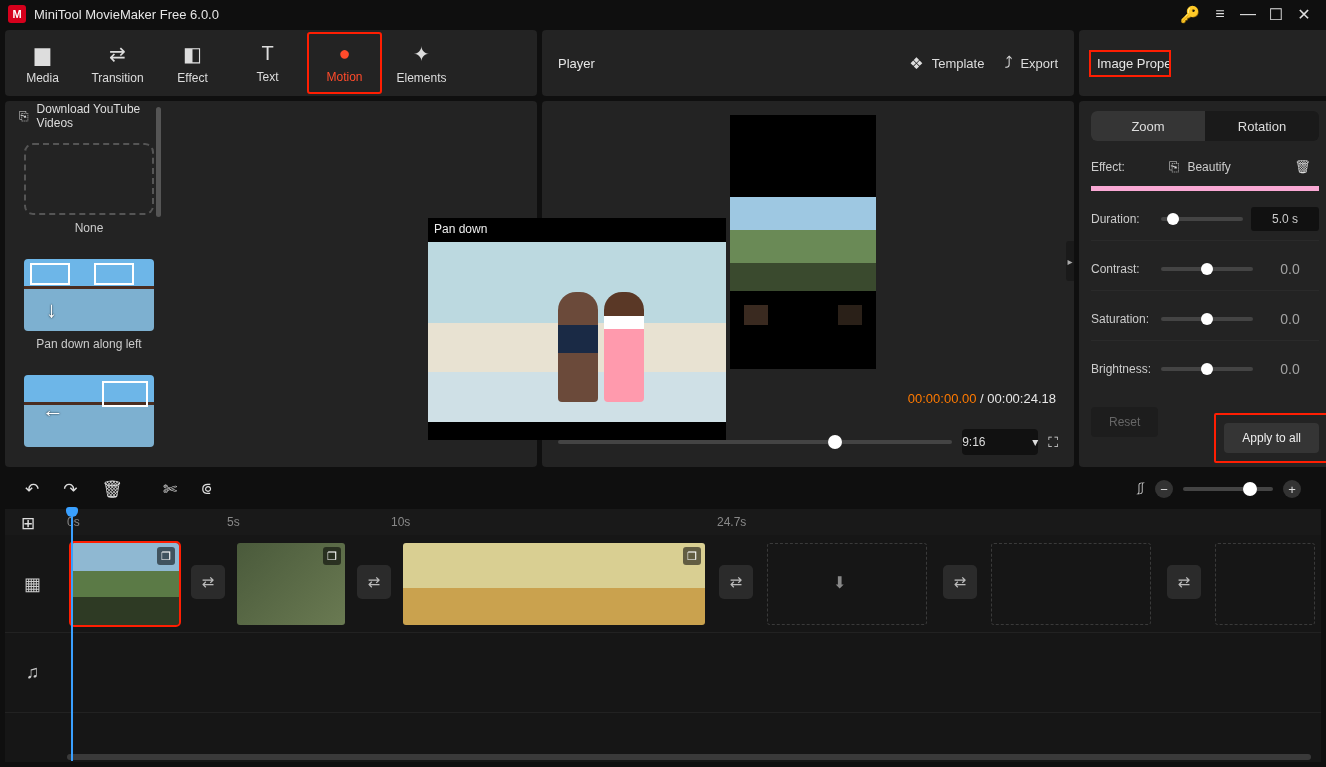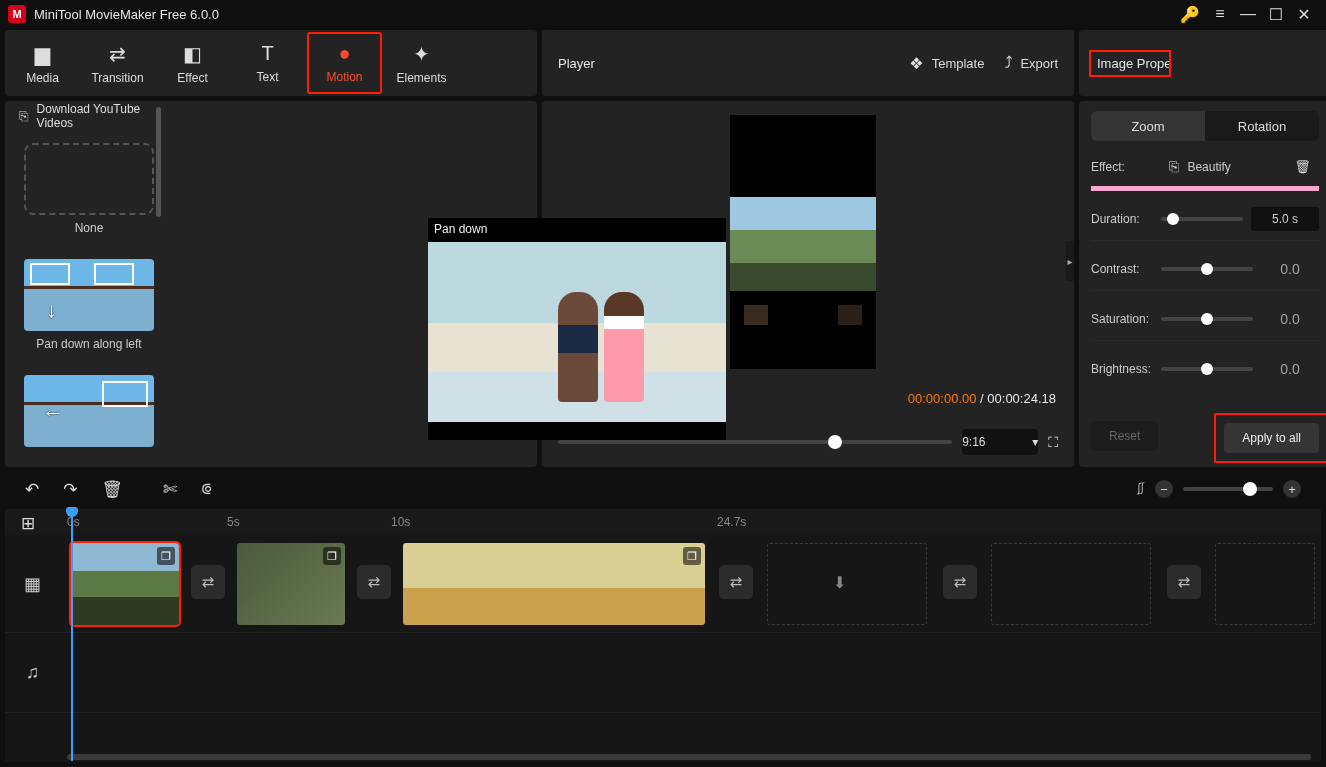--- a/index.html
+++ b/index.html
@@ -85,21 +85,21 @@
   .prow .sld{flex:1;height:4px;background:#444;border-radius:2px;position:relative;margin:0 8px}
   .prow .sld .k{position:absolute;top:-4px;width:12px;height:12px;background:#fff;border-radius:50%}
   .prow .val{width:58px;text-align:center;font-size:14px;color:#a3a3a3}
   .prow .valbox{width:68px;height:24px;background:#111;display:flex;align-items:center;justify-content:center;font-size:12px;border-radius:3px}
   .effrow{display:flex;align-items:center;height:44px;font-size:12px;border-bottom:5px solid #f9a8d4;color:#ccc}
   .effrow .lab{width:78px}
   .effrow .ico{margin-right:8px;font-size:13px;color:#ddd}
   .applybox{position:absolute;right:2px;bottom:4px;border:2px solid var(--red);padding:8px;border-radius:2px}
   .btn{height:30px;padding:0 18px;background:var(--bg4);border-radius:4px;display:inline-flex;align-items:center;justify-content:center;font-size:12px;color:#eee}
   .btn.ghost{background:#1d1d1d;color:#666}
-  .btnrow{display:flex;gap:28px;margin-top:24px;align-items:center;}
+  .btnrow{display:flex;gap:28px;margin-top:10px;align-items:center;}
 
   
   .tlarea{height:293px;margin:0 5px;display:flex;flex-direction:column}
   .tltools{height:40px;display:flex;align-items:center;padding:0 20px;gap:40px}
   .tltools .grp{display:flex;gap:24px}
   .tltools .spacer{flex:1}
   .ticon2{color:#ddd;font-size:17px}
   .zoom{display:flex;align-items:center;gap:10px}
   .ztrack{width:90px;height:4px;background:#444;border-radius:2px;position:relative}
   .ztrack .zk{position:absolute;right:16px;top:-5px;width:14px;height:14px;background:#fff;border-radius:50%}

